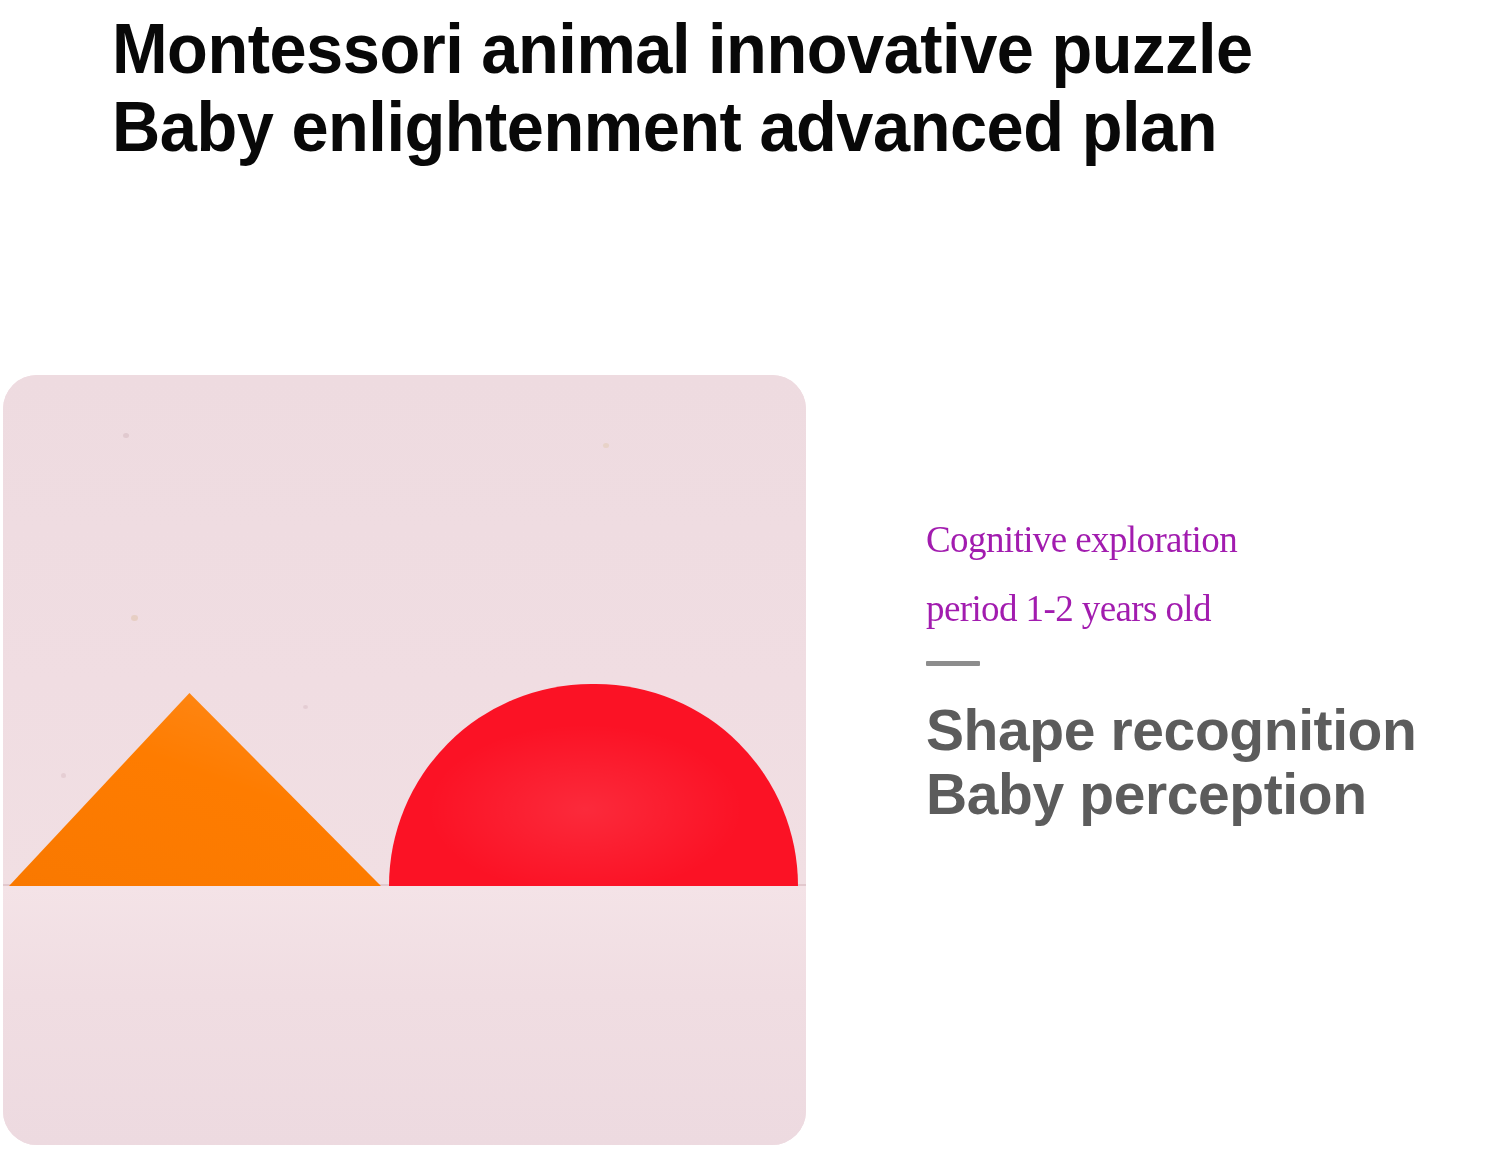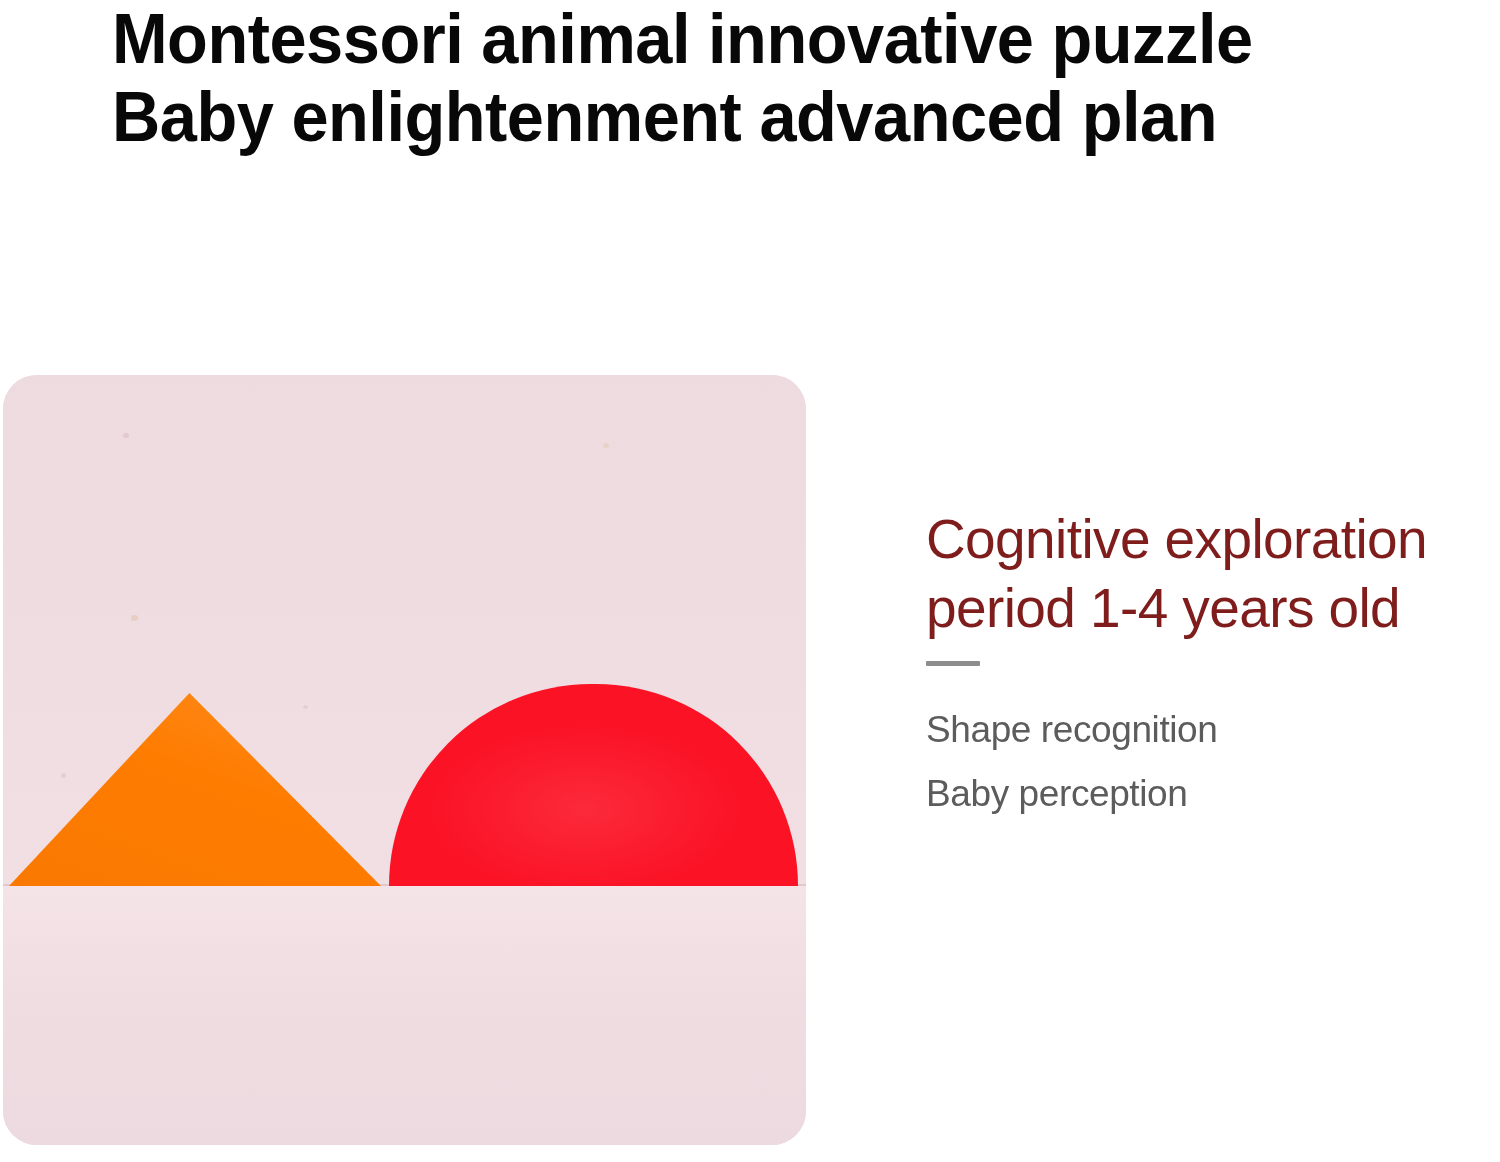--- a/index.html
+++ b/index.html
@@ -13,21 +13,21 @@
     position: relative;
     overflow: hidden;
     font-family: "Liberation Sans", sans-serif;
     -webkit-font-smoothing: antialiased;
   }
 
   
   #headline {
     position: absolute;
     left: 112px;
-    top: 0px;
+    top: 10px;
     width: 1330px;
   }
   #headline .hl-line {
     display: block;
     color: #080808;
     font-family: "Liberation Sans Narrow", "Liberation Sans", sans-serif;
     font-weight: 700;
     font-size: 70px;
     line-height: 78px;
     letter-spacing: -0.5px;
@@ -108,41 +108,41 @@
   }
 
   
   #info-block {
     position: absolute;
     left: 926px;
     top: 505px;
     width: 574px;
   }
   #info-block .info-title {
-    color: #7f1d1d;
-    font-family: Liberation Sans, sans-serif;
+    color: #a21caf;
+    font-family: Liberation Serif, serif;
     font-weight: 400;
-    font-size: 55px;
+    font-size: 37px;
     line-height: 69px;
     letter-spacing: -0.6px;
     white-space: nowrap;
   }
   #info-block .info-divider {
     margin-top: 18px;
     margin-bottom: 32px;
     width: 54px;
     height: 5px;
     background: #8d8d8d;
     border-radius: 1px;
   }
   #info-block .info-feature {
     color: #5c5c5c;
     font-family: "Liberation Sans", sans-serif;
-    font-weight: 400;
-    font-size: 37px;
+    font-weight: 700;
+    font-size: 57px;
     line-height: 64px;
     letter-spacing: -0.4px;
     white-space: nowrap;
   }
 </style>
 </head>
 <body>
 
 <div id="headline">
   <span class="hl-line line1">Montessori animal innovative puzzle</span>
@@ -164,17 +164,17 @@
     <div class="tri-shade"></div>
   </div>
 
   <div id="semicircle-piece">
     <div class="semi-shade"></div>
   </div>
 </div>
 
 <div id="info-block">
   <div class="info-title">Cognitive exploration</div>
-  <div class="info-title">period 1-4 years old</div>
+  <div class="info-title">period 1-2 years old</div>
   <div class="info-divider"></div>
   <div class="info-feature">Shape recognition</div>
   <div class="info-feature">Baby perception</div>
 </div>
 
 </body></html>

